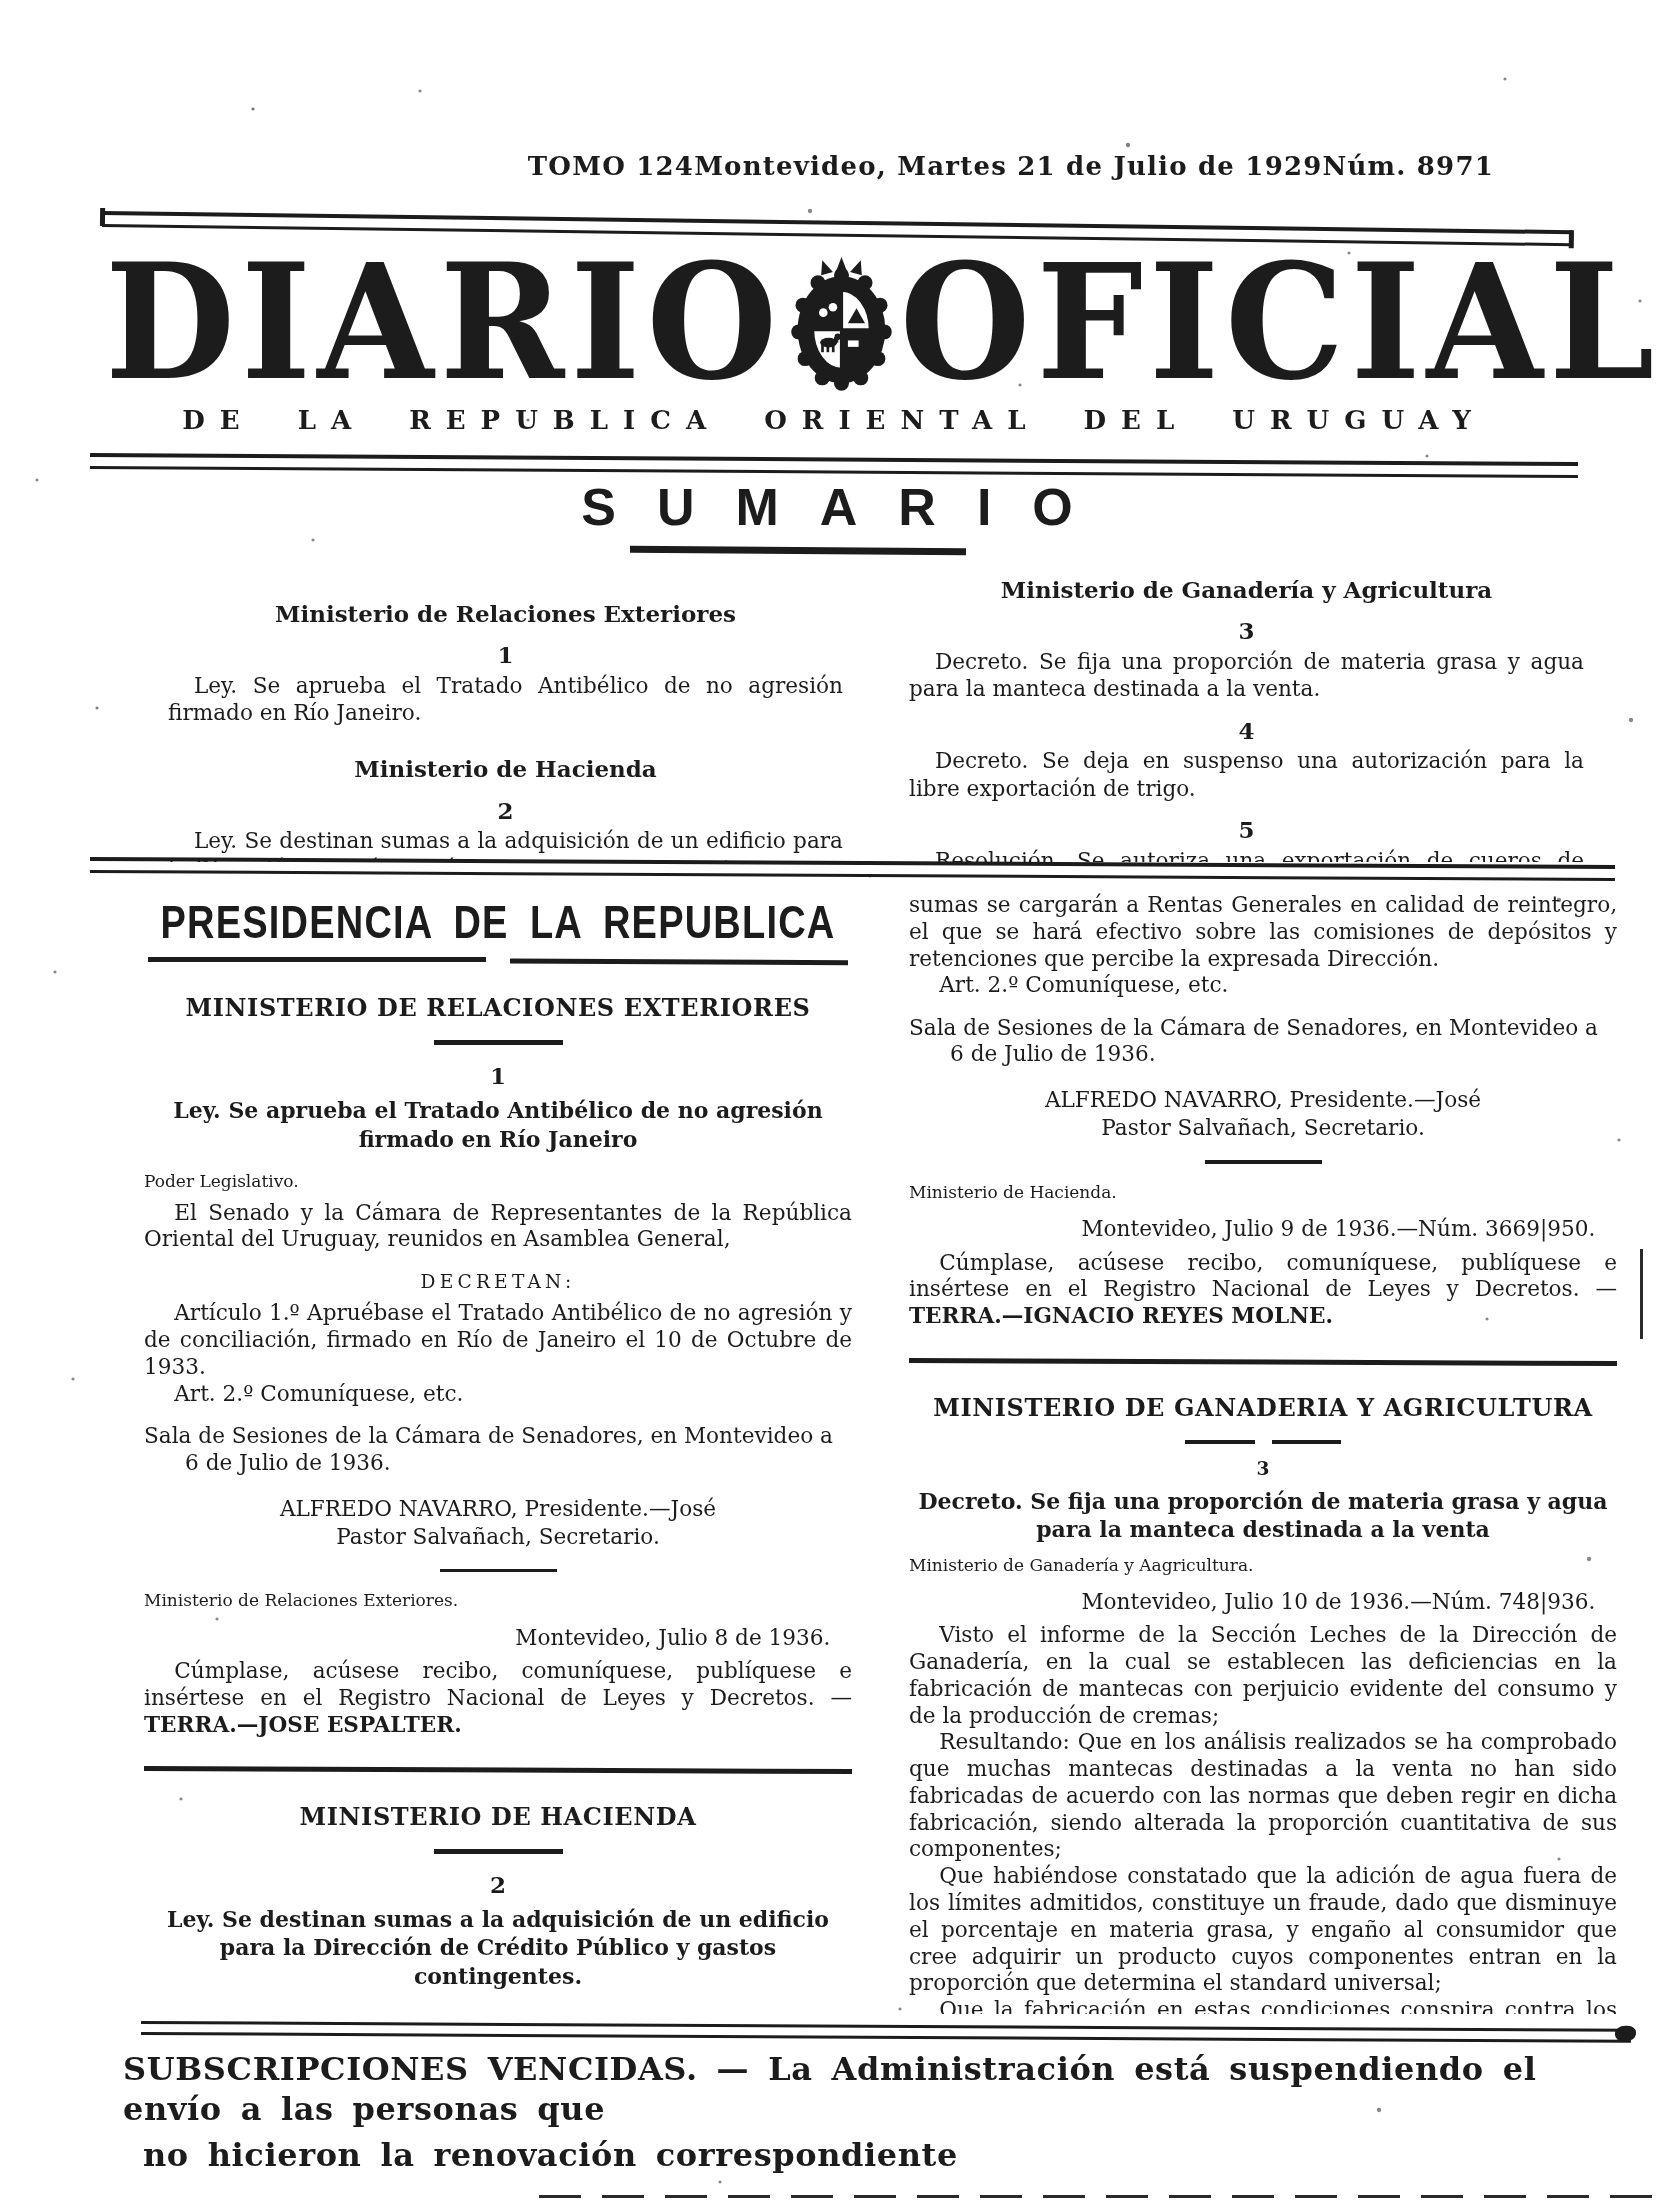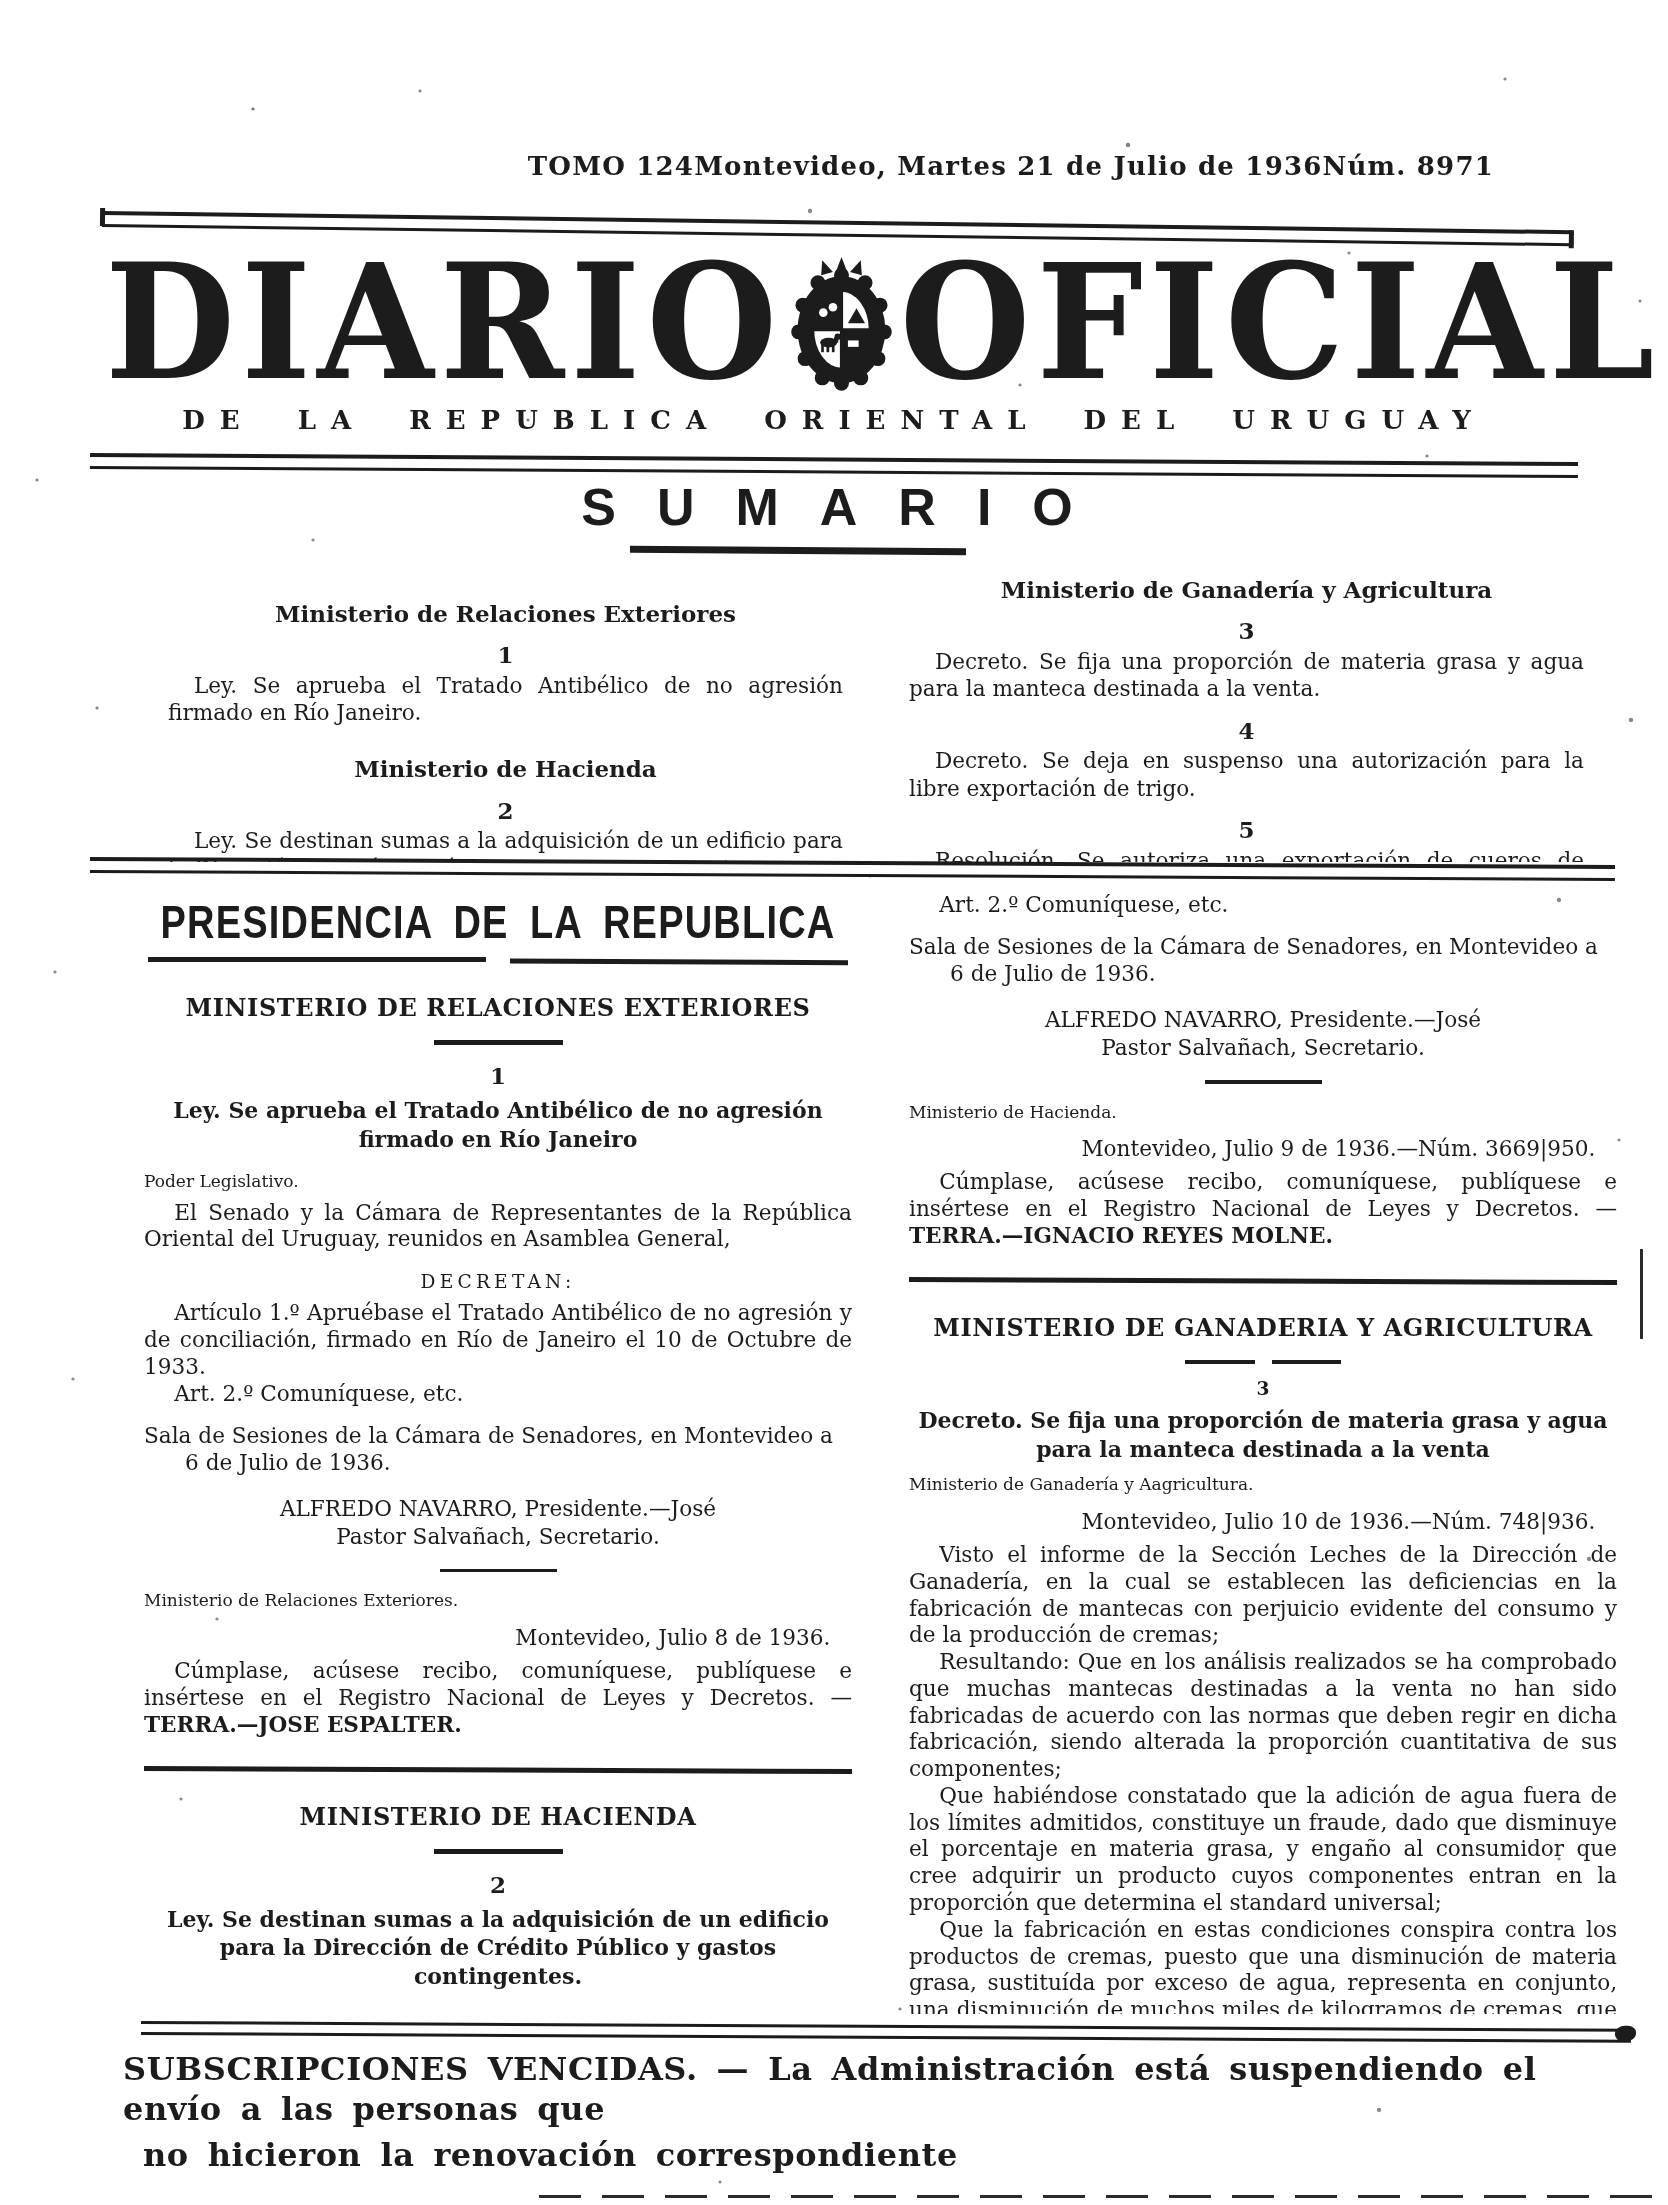--- a/index.html
+++ b/index.html
@@ -101,21 +101,21 @@
     background:repeating-linear-gradient(90deg,#2a2a2a 0 42px, transparent 42px 63px);}
 </style>
 </head>
 <body>
 
 <div class="page">
   <div class="speckles"></div>
 
   <header class="topline">
     <span>TOMO 124</span>
-    <span>Montevideo, Martes 21 de Julio de 1936</span>
+    <span>Montevideo, Martes 21 de Julio de 1929</span>
     <span>Núm. 8971</span>
   </header>
 
   <div class="rule-double rule-top"></div>
 
   <div class="masthead">
     <span class="mast-word">DIARIO</span>
     <span class="emblem">
       <svg width="107" height="138" viewBox="0 0 100 129" aria-hidden="true">
         <g fill="#1c1c1c">
@@ -217,20 +217,21 @@
       <p class="p"><span>Cúmplase, acúsese recibo, comuníquese, publíquese e insértese en el Registro Nacional de Leyes y Decretos. —</span> <b class="inksig">TERRA.—JOSE ESPALTER.</b></p>
       <div class="col-rule"></div>
       <h3 class="h-ministry">MINISTERIO DE HACIENDA</h3>
       <div class="divider-short"></div>
       <div class="num">2</div>
       <div class="law-title">Ley. Se destinan sumas a la adquisición de un edificio para la Dirección de Crédito Público y gastos contingentes.</div>
 
     </div>
 
     <div class="bcol">
+      <p class="p noindent" style="margin-top:0">sumas se cargarán a Rentas Generales en calidad de reintegro, el que se hará efectivo sobre las comisiones de depósitos y retenciones que percibe la expresada Dirección.</p>
       <p class="p" style="margin-top:0">Art. 2.º Comuníquese, etc.</p>
       <p class="p hang">Sala de Sesiones de la Cámara de Senadores, en Montevideo a 6 de Julio de 1936.</p>
       <div class="sig">
         <div>ALFREDO NAVARRO, Presidente.—José</div>
         <div>Pastor Salvañach, Secretario.</div>
       </div>
       <div class="divider-sig"></div>
       <div class="line">Ministerio de Hacienda.</div>
       <div class="date-line">Montevideo, Julio 9 de 1936.—Núm. 3669|950.</div>
       <p class="p"><span>Cúmplase, acúsese recibo, comuníquese, publíquese e insértese en el Registro Nacional de Leyes y Decretos. —</span> <b class="inksig">TERRA.—IGNACIO REYES MOLNE.</b></p>

